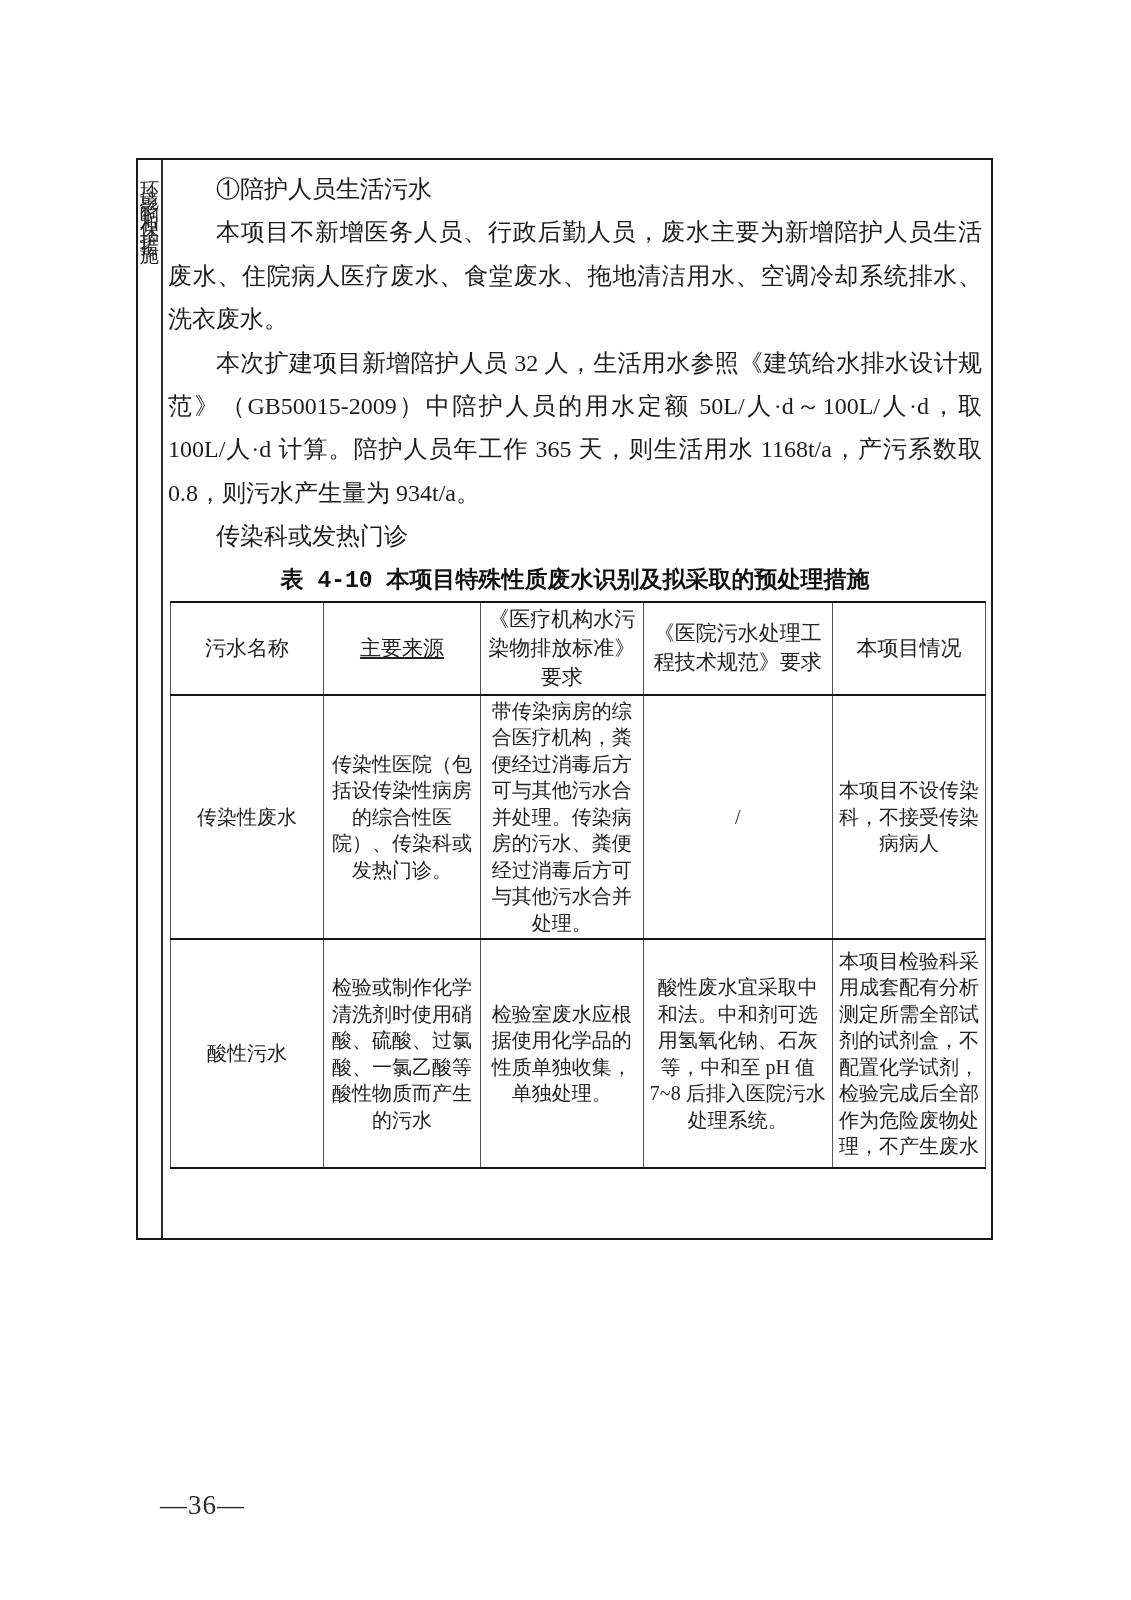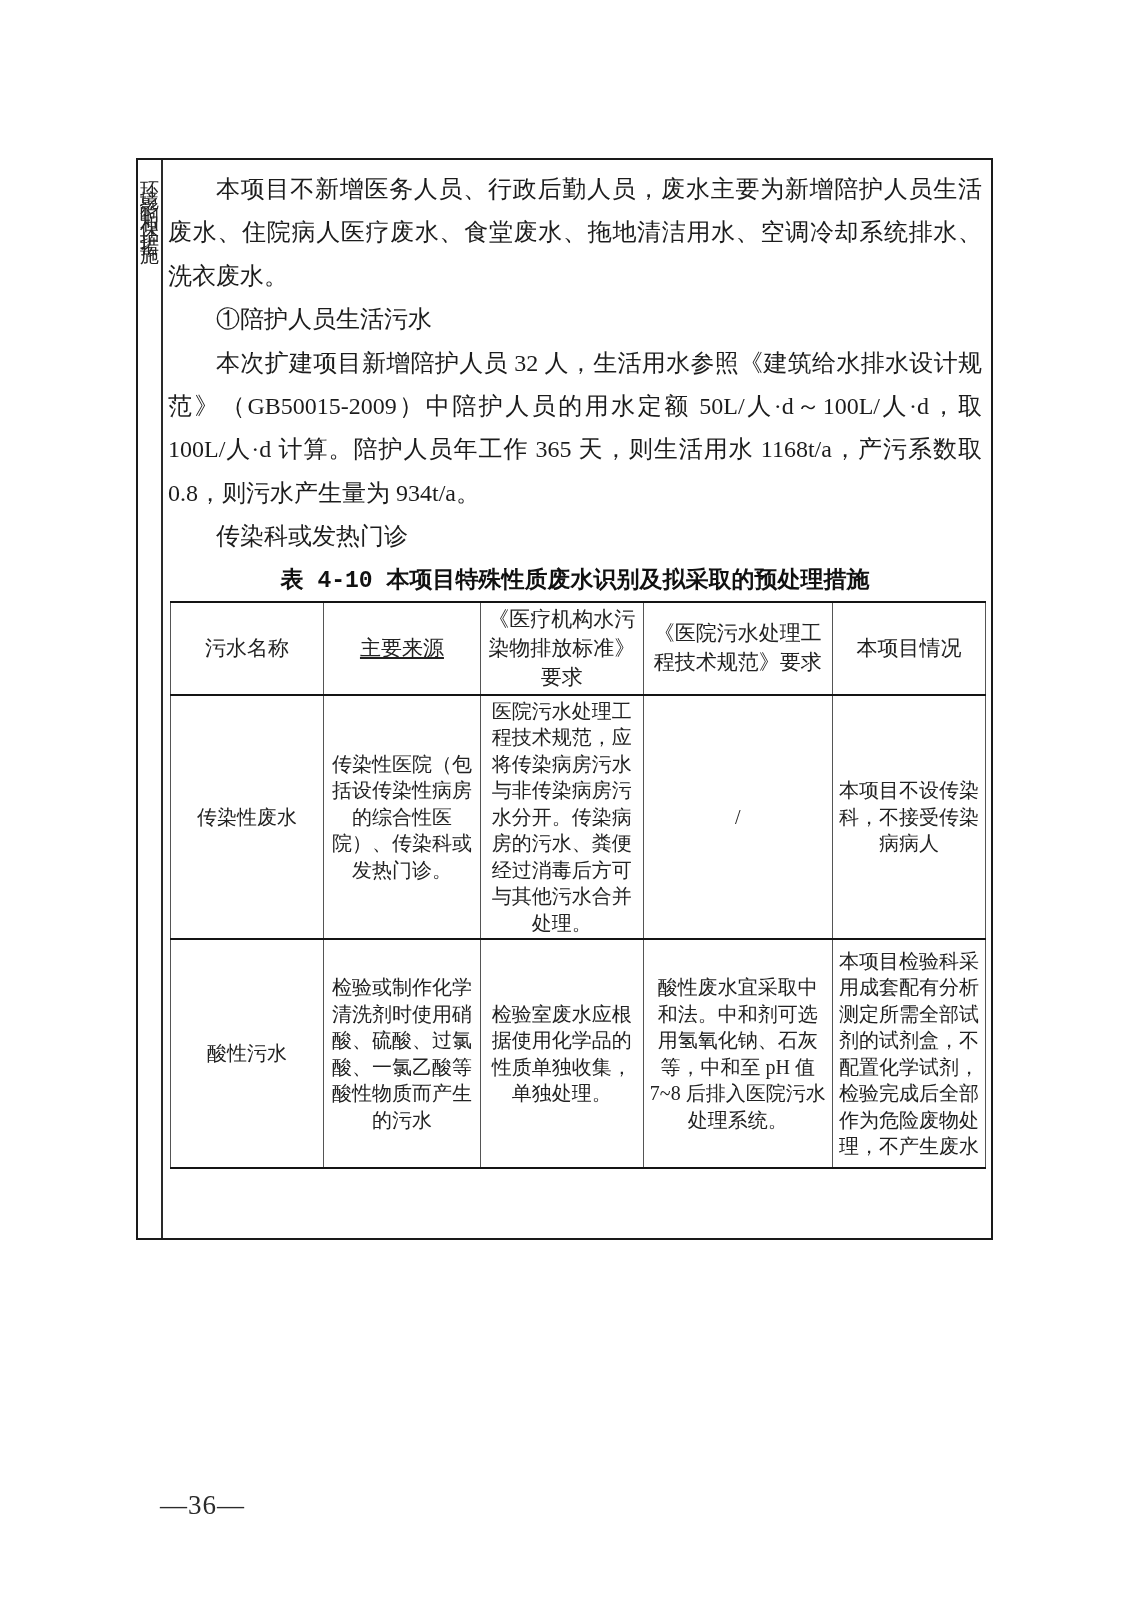--- a/index.html
+++ b/index.html
@@ -108,42 +108,42 @@
 <div class="page">
 
   <div class="frame">
 
     <div class="sidebar">
       <div class="sidebar-text">环境影响和保护措施</div>
     </div>
 
     <div class="content">
 
+      <p class="para">①陪护人员生活污水</p>
       <p class="para">本项目不新增医务人员、行政后勤人员，废水主要为新增陪护人员生活废水、住院病人医疗废水、食堂废水、拖地清洁用水、空调冷却系统排水、洗衣废水。</p>
-      <p class="para">①陪护人员生活污水</p>
       <p class="para">本次扩建项目新增陪护人员 32 人，生活用水参照《建筑给水排水设计规范》（GB50015-2009）中陪护人员的用水定额 50L/人·d～100L/人·d，取 100L/人·d 计算。陪护人员年工作 365 天，则生活用水 1168t/a，产污系数取 0.8，则污水产生量为 934t/a。</p>
       <p class="para">传染科或发热门诊</p>
 
       <div class="table-title">表 4-10 本项目特殊性质废水识别及拟采取的预处理措施</div>
 
       <table class="data-table">
         <thead>
           <tr>
             <th class="col-1">污水名称</th>
             <th class="col-2">主要来源</th>
             <th class="col-3">《医疗机构水污染物排放标准》要求</th>
             <th class="col-4">《医院污水处理工程技术规范》要求</th>
             <th class="col-5">本项目情况</th>
           </tr>
         </thead>
         <tbody>
           <tr class="row-1">
             <td>传染性废水</td>
             <td>传染性医院（包括设传染性病房的综合性医院）、传染科或发热门诊。</td>
-            <td>医院污水处理工程技术规范，应将传染病房污水与非传染病房污水分开。传染病房的污水、粪便经过消毒后方可与其他污水合并处理。</td>
+            <td>带传染病房的综合医疗机构，粪便经过消毒后方可与其他污水合并处理。传染病房的污水、粪便经过消毒后方可与其他污水合并处理。</td>
             <td>/</td>
             <td>本项目不设传染科，不接受传染病病人</td>
           </tr>
           <tr class="row-2">
             <td>酸性污水</td>
             <td>检验或制作化学清洗剂时使用硝酸、硫酸、过氯酸、一氯乙酸等酸性物质而产生的污水</td>
             <td>检验室废水应根据使用化学品的性质单独收集，单独处理。</td>
             <td>酸性废水宜采取中和法。中和剂可选用氢氧化钠、石灰等，中和至 pH 值 7~8 后排入医院污水处理系统。</td>
             <td>本项目检验科采用成套配有分析测定所需全部试剂的试剂盒，不配置化学试剂，检验完成后全部作为危险废物处理，不产生废水</td>
           </tr>

